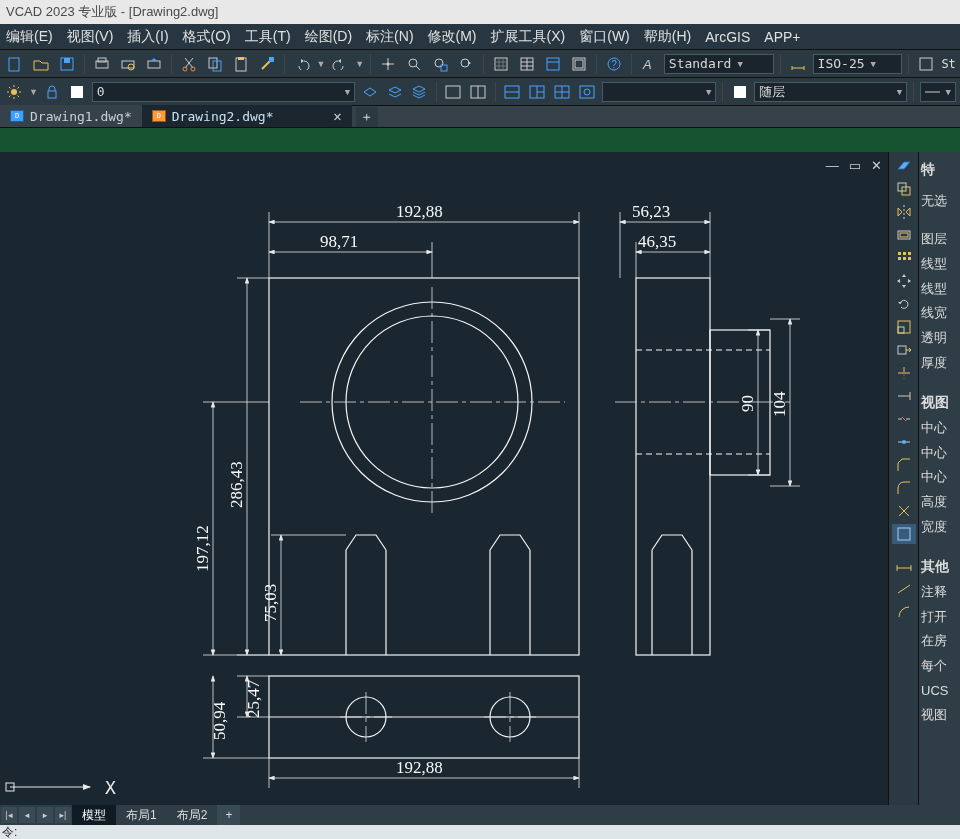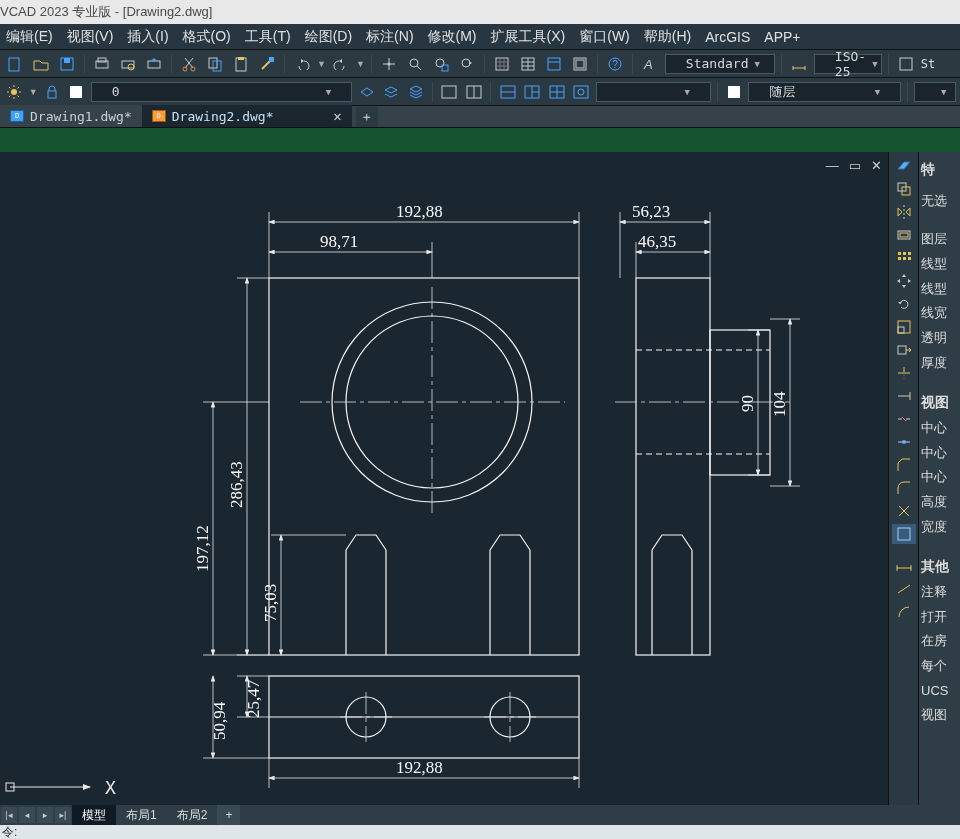--- a/index.html
+++ b/index.html
@@ -1,24 +1,24 @@
 <!DOCTYPE html>
 <html><head>
 <meta charset="utf-8">
 <style>
   * { box-sizing: border-box; margin: 0; padding: 0; }
   html, body { width: 960px; height: 839px; overflow: hidden; font-family: "Microsoft YaHei", Arial, sans-serif; background: #e0e0e0; color: #cecece; font-size: 13px; }
-  .titlebar { height: 24px; background: #e8e8e8; color: #4a4a4a; font-size: 13px; line-height: 22px; padding-left: 0; display: flex; align-items: center; }
+  .titlebar { height: 24px; background: #e8e8e8; color: #4a4a4a; font-size: 13px; line-height: 22px; padding-left: 6px; display: flex; align-items: center; }
   .app { position: relative; width: 960px; height: 815px; background: #14532d; }
   .menubar { height: 26px; background: #273640; display: flex; align-items: center; padding-left: 6px; gap: 14px; font-size: 14px; color: #e0e0e0; border-bottom: 1px solid #111; }
   .menubar span { cursor: default; }
   .toolbar-row { height: 28px; background: #2a3942; display: flex; align-items: center; gap: 4px; padding: 0 4px; border-bottom: 1px solid #111; font-size: 12px; color: #d0d0d0; }
   .tool-btn { width: 22px; height: 22px; display: flex; align-items: center; justify-content: center; color: #d0d0d0; border-radius: 2px; }
   .sep { width: 1px; height: 20px; background: #444; margin: 0 2px; }
-  .combo { height: 20px; background: #1a242c; border: 1px solid #4a5a65; display: flex; align-items: center; padding: 0 20px; font-family: monospace; font-size: 13px; color: #d8d8d8; }
+  .combo { height: 20px; background: #1a242c; border: 1px solid #4a5a65; display: flex; align-items: center; padding: 0 4px; font-family: monospace; font-size: 13px; color: #d8d8d8; }
   .combo .tri { margin-left: 6px; font-size: 9px; color: #aaa; }
   .tab-strip { height: 22px; background: #35424a; display: flex; align-items: flex-end; border-bottom: 1px solid #111; }
   .doc-tab { height: 22px; padding: 0 10px; display: flex; align-items: center; gap: 6px; font-family: "SimSun", monospace; font-size: 13px; color: #c8d0d8; background: #35424a; }
   .doc-tab.active { background: #1a2730; color: #c8e0f0; }
   .doc-dwg-icon { width: 14px; height: 12px; background: #3fa0ff; border: 1px solid #1a60a0; font-size: 7px; line-height: 10px; text-align: center; color: #fff; }
   .tab-close { font-size: 14px; color: #cfcfcf; margin-left: 10px; }
   .tab-plus { width: 22px; height: 20px; background: #2a3942; display: flex; align-items: center; justify-content: center; color: #ddd; margin-left: 4px; border-radius: 2px 2px 0 0; }
   .work { position: absolute; left: 0; right: 0; top: 128px; bottom: 34px; display: flex; }
   .viewport { flex: 1; position: relative; background: #1a2730; overflow: hidden; }
   .vp-controls { position: absolute; top: 6px; right: 6px; display: flex; gap: 10px; color: #cfcfcf; font-size: 13px; }
@@ -210,21 +210,21 @@
     <div class="combo" style="width:110px">
       <span>Standard</span>
       <span class="tri">▼</span>
     </div>
     <div class="sep"></div>
     <div class="tool-btn">
         <svg width="16" height="16">
           <path d="M2 12h12M2 10v4M14 10v4" stroke="#e6c35a"></path>
         </svg>
       </div>
-    <div class="combo" style="width:68px">
+    <div class="combo" style="width:90px">
       <span>ISO-25</span>
       <span class="tri">▼</span>
     </div>
     <div class="sep"></div>
     <div class="tool-btn">
         <svg width="16" height="16">
           <rect x="2" y="2" width="12" height="12" fill="none" stroke="#ccc"></rect>
         </svg>
       </div>
     <span style="font-family:monospace;color:#ddd">St</span>

